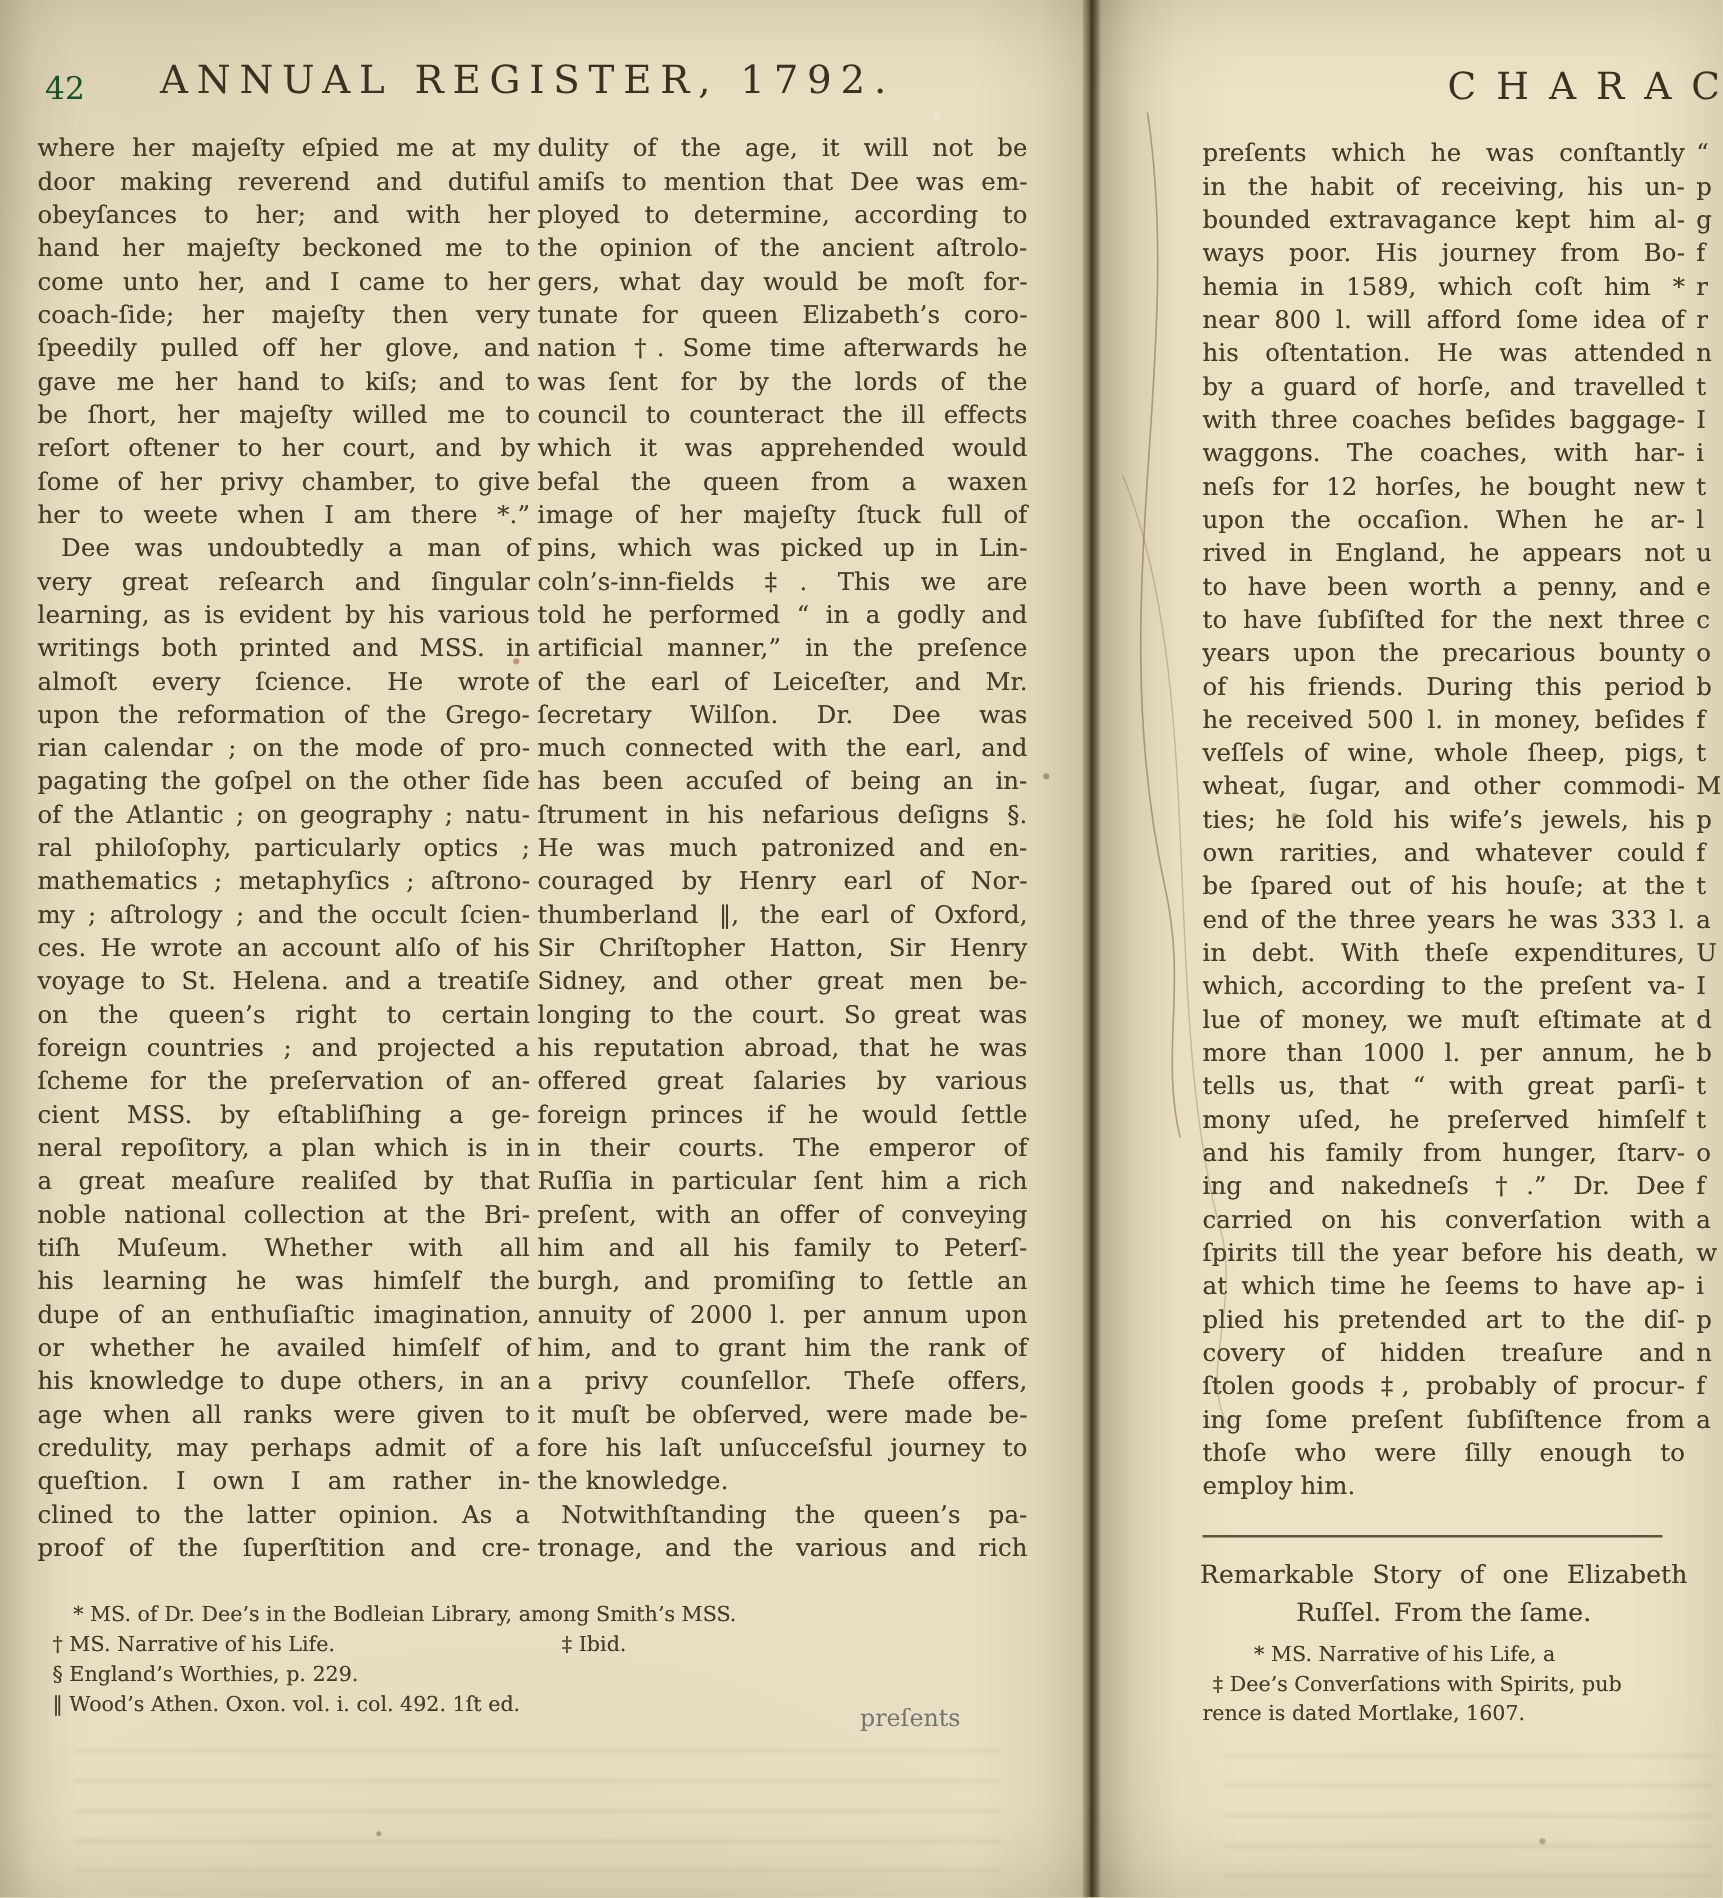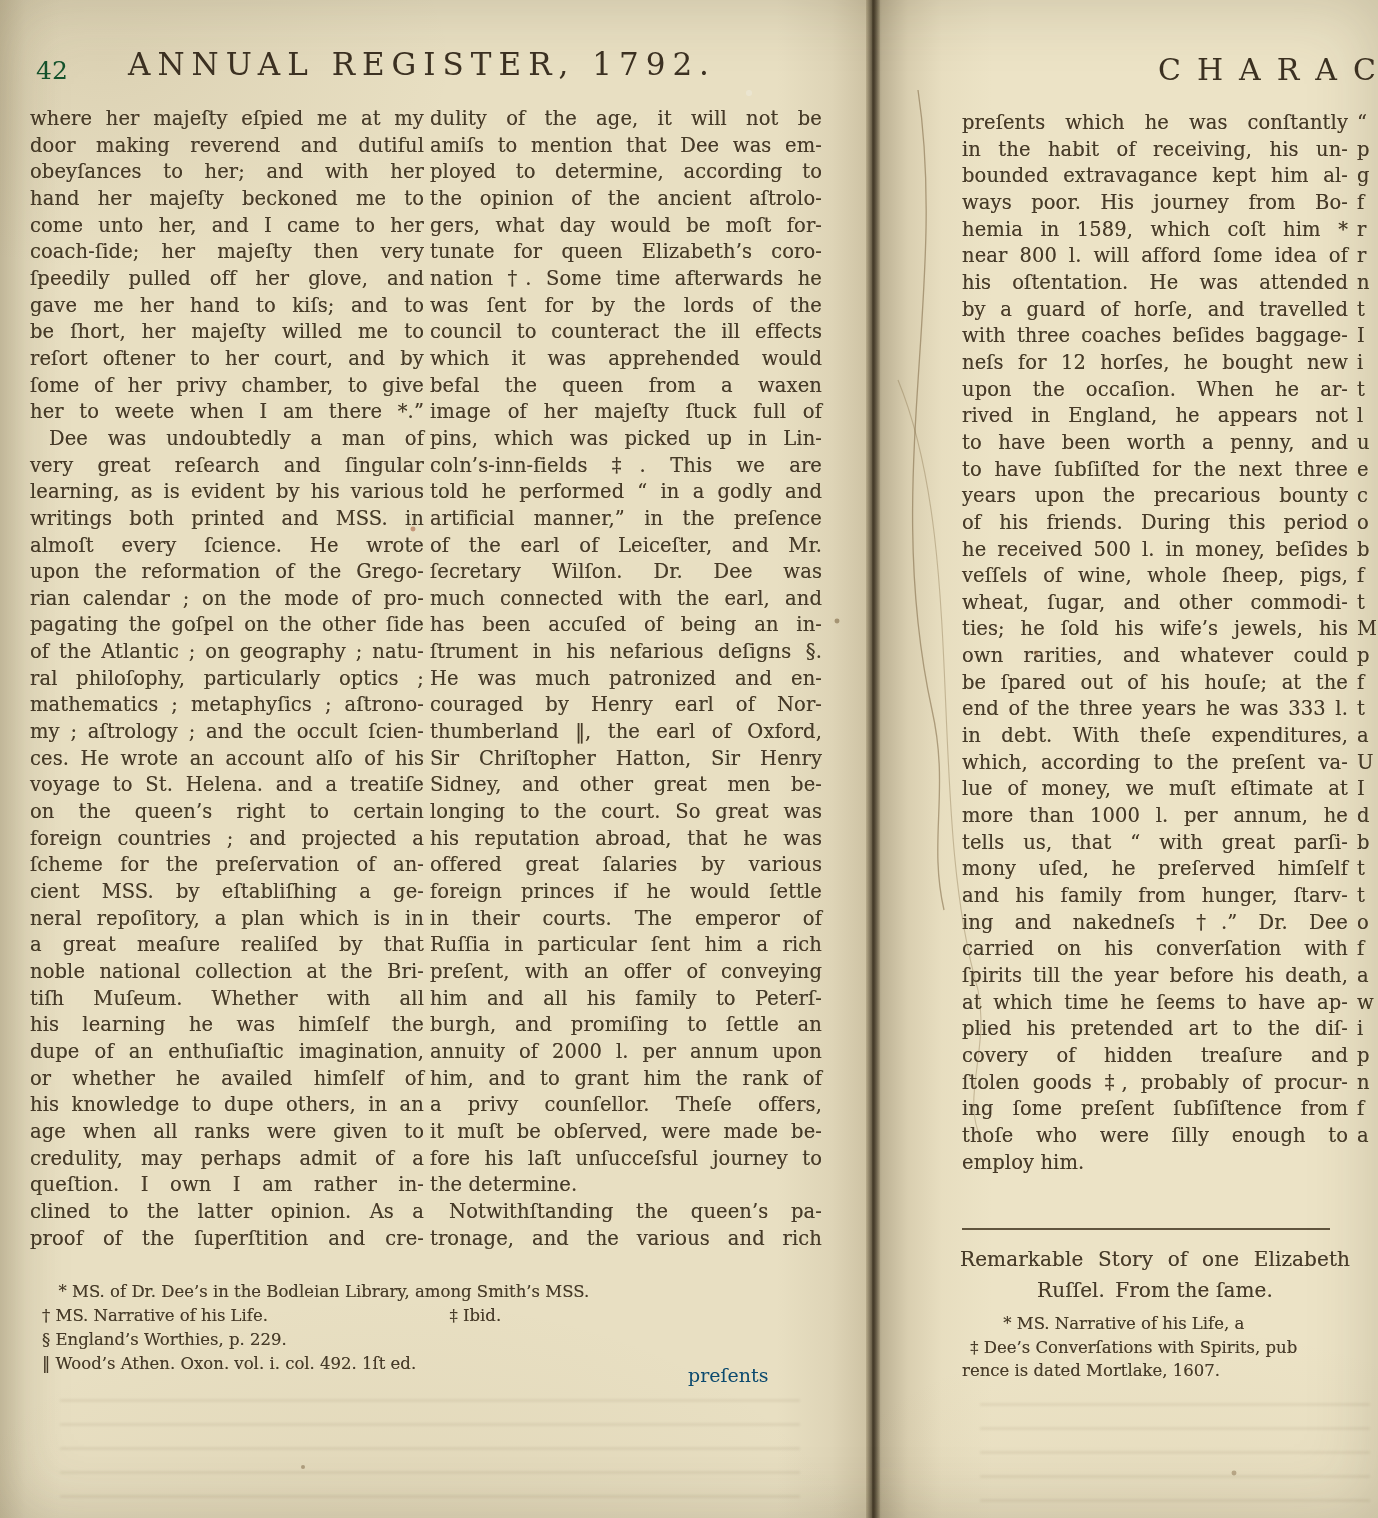--- a/index.html
+++ b/index.html
@@ -46,21 +46,21 @@
   .c-frag{left:1357px;top:110px;width:21px;overflow:hidden;}
   .c-frag .line{text-align:left;text-align-last:left;}
 
   .footnotes{position:absolute;}
   .footnotes .line{font-size:16.5px;line-height:24px;text-align:center;text-align-last:left;
     white-space:pre-wrap;text-shadow:0 0 0.4px rgba(70,55,35,0.5);}
   .fn-left{left:42px;top:1280px;width:784px;}
   .fn-right{left:962px;top:1312px;width:430px;}
   .fn-right .line{line-height:23.5px;}
 
-  .catchword{position:absolute;left:688px;top:1364px;font-size:19px;color:#0c4a6e;}
+  .catchword{position:absolute;left:688px;top:1364px;font-size:19px;color:#737373;}
 
   .section-rule{position:absolute;left:962px;top:1228px;width:368px;height:2px;background:rgba(72,59,38,0.85);}
   .section-head{left:960px;top:1244px;width:390px;}
   .section-head .line{font-size:20px;line-height:31px;}
 
   .hair-svg{position:absolute;left:840px;top:50px;pointer-events:none;}
   .specks{position:absolute;left:0;top:0;width:2px;height:2px;border-radius:50%;
     box-shadow:
       412px 528px 0 1.5px rgba(150,60,30,0.45),
       106px 706px 0 1px rgba(120,70,40,0.4),
@@ -166,21 +166,21 @@
       <div class="line">in their courts.  The emperor of</div>
       <div class="line">Ruſſia in particular ſent him a rich</div>
       <div class="line">preſent, with an offer of conveying</div>
       <div class="line">him and all his family to Peterſ-</div>
       <div class="line">burgh, and promiſing to ſettle an</div>
       <div class="line">annuity of 2000 l. per annum upon</div>
       <div class="line">him, and to grant him the rank of</div>
       <div class="line">a privy counſellor.  Theſe offers,</div>
       <div class="line">it muſt be obſerved, were made be-</div>
       <div class="line">fore his laſt unſucceſsful journey to</div>
-      <div class="line end">the determine.</div>
+      <div class="line end">the knowledge.</div>
       <div class="line ind">Notwithſtanding the queen’s pa-</div>
       <div class="line">tronage, and the various and rich</div>
     </div>
   <div class="footnotes fn-left">
       <div class="line">  * MS. of Dr. Dee’s in the Bodleian Library, among Smith’s MSS.</div>
       <div class="line">† MS. Narrative of his Life.           ‡ Ibid.</div>
       <div class="line">§ England’s Worthies, p. 229.</div>
       <div class="line">‖ Wood’s Athen. Oxon. vol. i. col. 492. 1ſt ed.</div>
     </div>
   <div class="catchword">preſents</div>
@@ -188,20 +188,21 @@
   <div class="col c-r1">
       <div class="line">preſents which he was conſtantly</div>
       <div class="line">in the habit of receiving, his un-</div>
       <div class="line">bounded extravagance kept him al-</div>
       <div class="line">ways poor.  His journey from Bo-</div>
       <div class="line">hemia in 1589, which coſt him *</div>
       <div class="line">near 800 l. will afford ſome idea of</div>
       <div class="line">his oſtentation.  He was attended</div>
       <div class="line">by a guard of horſe, and travelled</div>
       <div class="line">with three coaches beſides baggage-</div>
+      <div class="line">waggons.  The coaches, with har-</div>
       <div class="line">neſs for 12 horſes, he bought new</div>
       <div class="line">upon the occaſion.  When he ar-</div>
       <div class="line">rived in England, he appears not</div>
       <div class="line">to have been worth a penny, and</div>
       <div class="line">to have ſubſiſted for the next three</div>
       <div class="line">years upon the precarious bounty</div>
       <div class="line">of his friends.  During this period</div>
       <div class="line">he received 500 l. in money, beſides</div>
       <div class="line">veſſels of wine, whole ſheep, pigs,</div>
       <div class="line">wheat, ſugar, and other commodi-</div>

